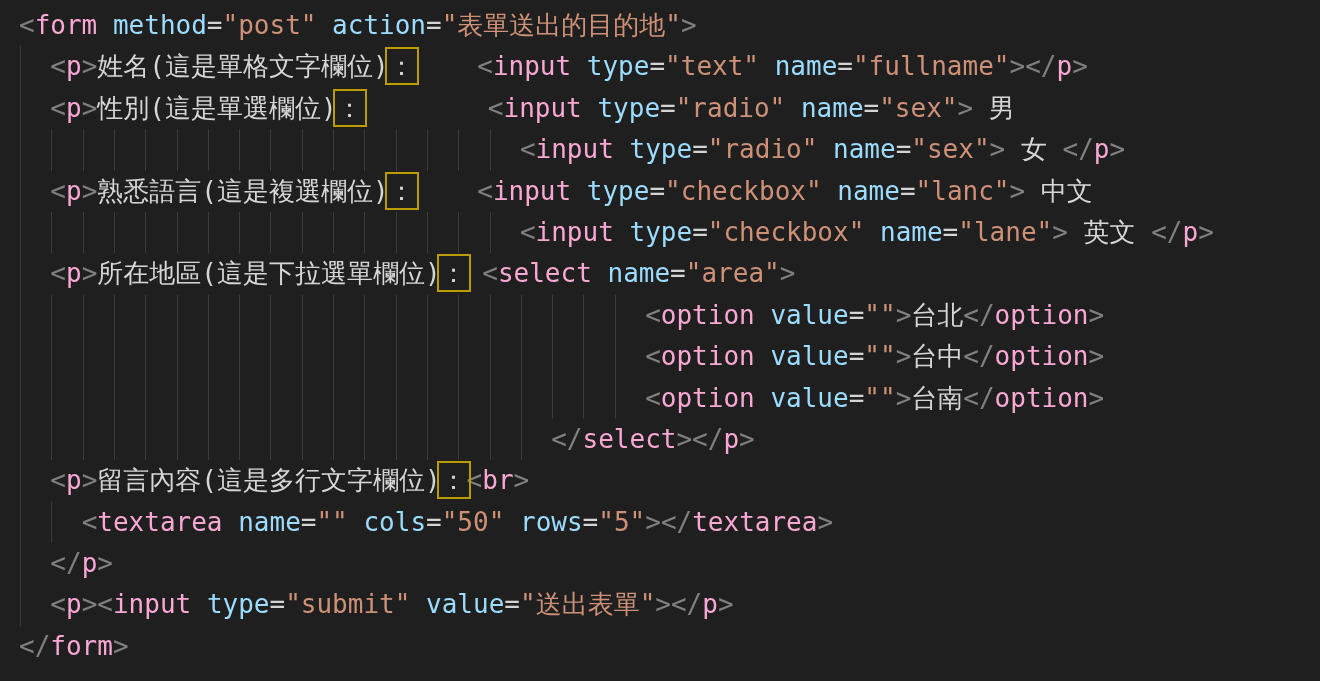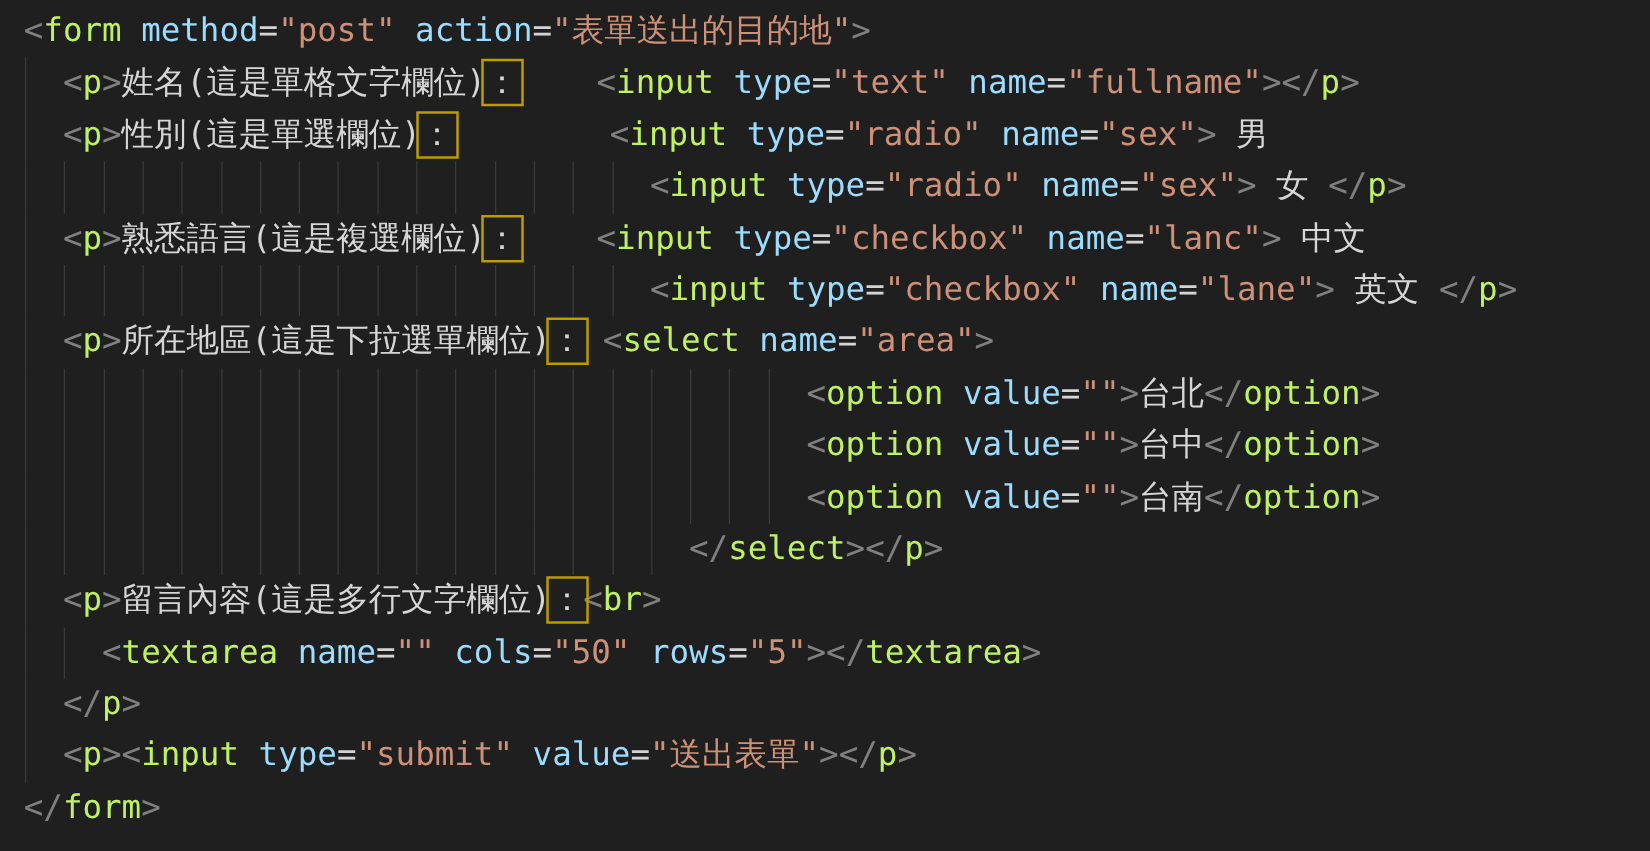--- a/index.html
+++ b/index.html
@@ -26,21 +26,21 @@
     top: 5px;
     padding-left: 19px;
     white-space: pre;
   }
   .code-line {
     position: relative;
     height: 41.4px;
     white-space: pre;
   }
   .tok-pun { color: #808080; }
-  .tok-tag { color: #bef264; }
+  .tok-tag { color: #f9a8d4; }
   .tok-attr { color: #9cdcfe; }
   .tok-eq { color: #d4d4d4; }
   .tok-str { color: #ce9178; }
   .tok-txt { color: #d6d6d6; }
   .tok-box {
     color: #d6d6d6;
     outline: 2px solid #bd9b03;
     outline-offset: 2px;
   }
   .indent-guide {

